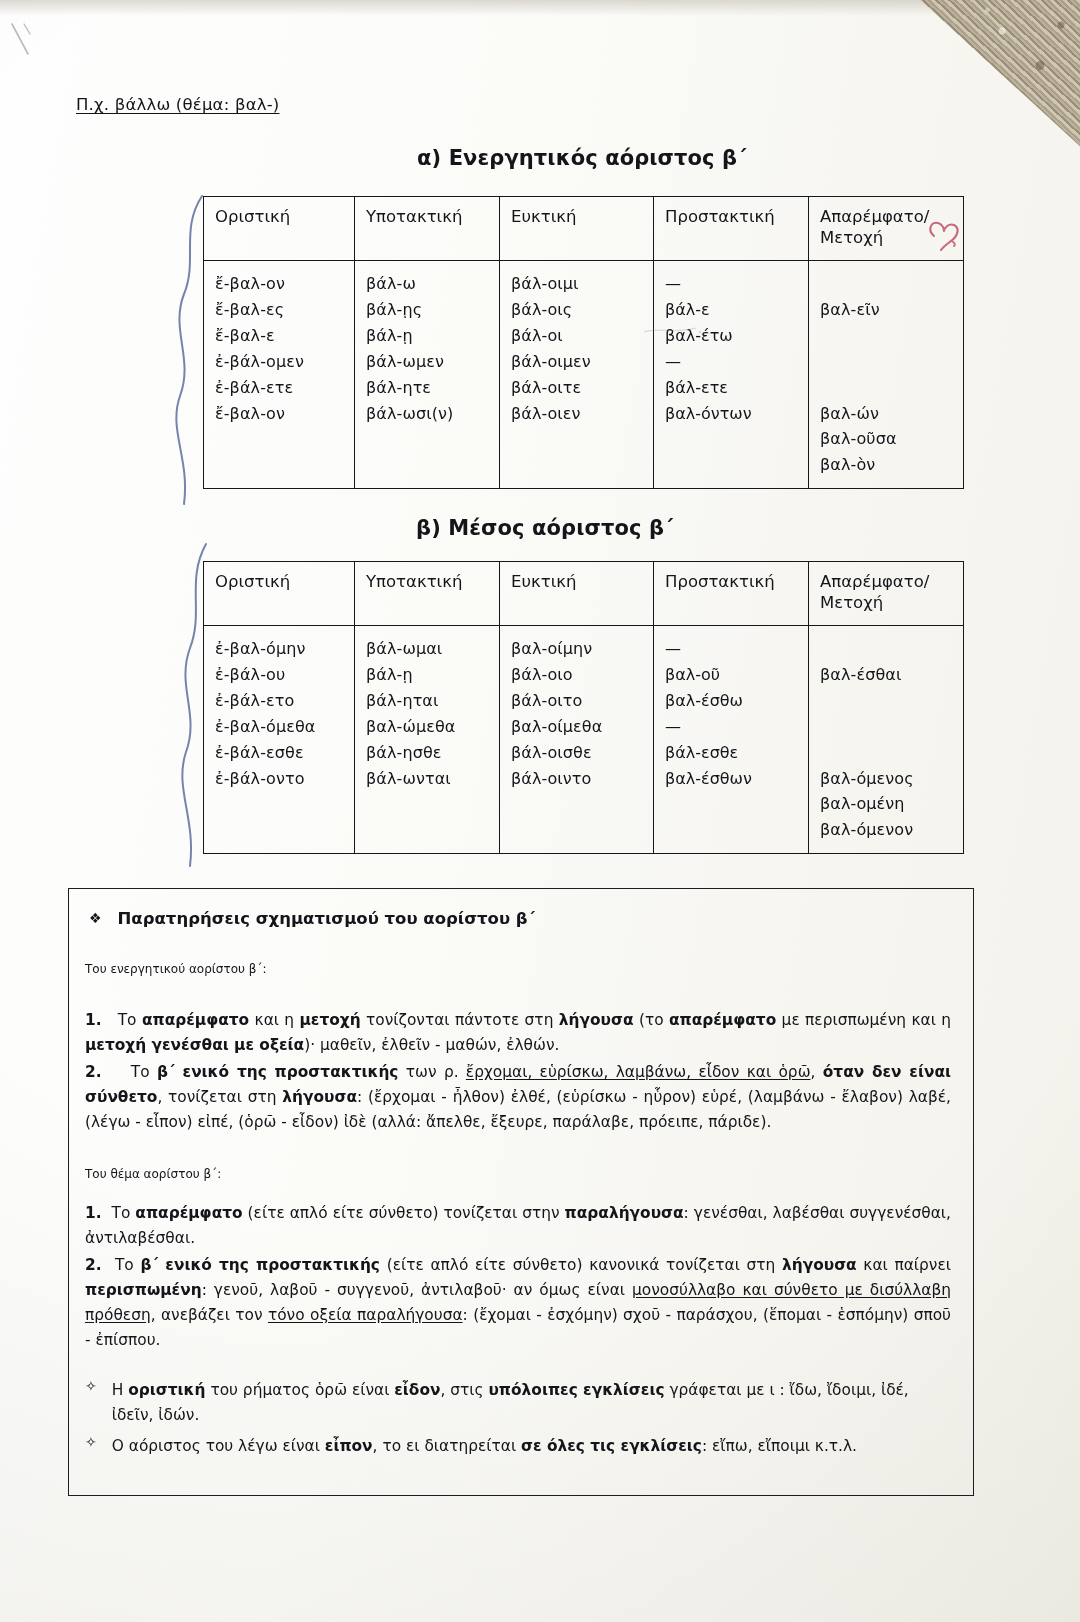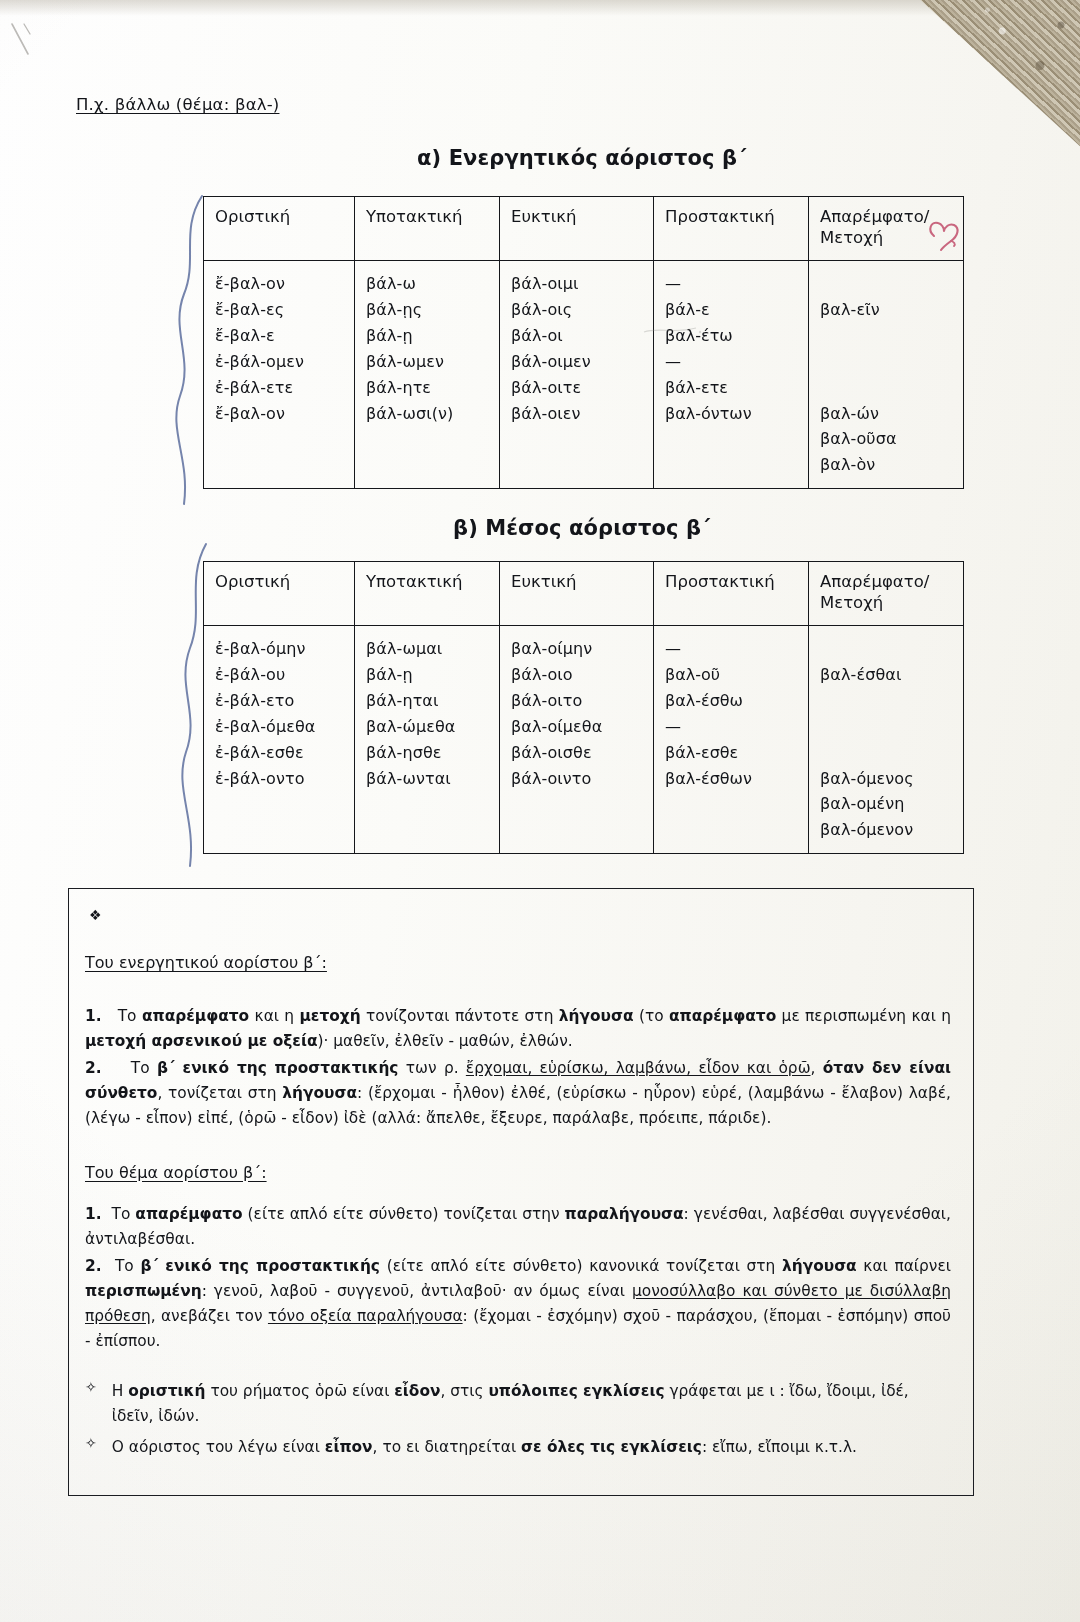--- a/index.html
+++ b/index.html
@@ -102,21 +102,21 @@
 
   
   .table-caption {
     position: absolute;
     font-size: 21px;
     font-weight: 700;
     letter-spacing: .1px;
     white-space: nowrap;
   }
   #caption-active { left: 417px; top: 146px; }
-  #caption-middle { left: 453px; top: 516px; }
+  #caption-middle { left: 416px; top: 516px; }
 
   
   .conj-table {
     position: absolute;
     border-collapse: collapse;
     table-layout: fixed;
     background: transparent;
     font-size: 16px;
   }
   #table-active { left: 203px; top: 196px; width: 655px; }
@@ -176,22 +176,21 @@
     font-size: 16.5px;
     font-weight: 700;
     margin: 2px 0 30px 4px;
   }
   .bullet-diamond {
     font-size: 14px;
     line-height: 1;
     transform: translateY(-1px);
   }
   .subhead {
-    font-size: 16px;
-    text-decoration: underline;
+    font-size: 12px;
     text-underline-offset: 3px;
     margin: 0 0 20px 0;
     display: inline-block;
   }
   .subhead-2 { margin-top: 4px; }
   .note-p {
     font-size: 15.4px;
     line-height: 1.62;
     margin: 0 0 2px 0;
     text-align: justify;
@@ -383,28 +382,29 @@
 βαλ-όμενον</span>
             </td>
         </tr>
       </tbody>
     </table>
 
     <div class="notes-box">
 
       <div class="notes-title">
         <span class="bullet-diamond">❖</span>
+        <span>Παρατηρήσεις σχηματισμού του αορίστου β΄</span>
       </div>
 
       <div>
         <div class="subhead">Του ενεργητικού αορίστου β΄:</div>
         <div class="gap-sm"></div>
         <p class="note-p num">
           <span class="note-num">1.</span>&nbsp;&nbsp;
-          <span>Το <b>απαρέμφατο</b> και η <b>μετοχή</b> τονίζονται πάντοτε στη <b>λήγουσα</b> (το <b>απαρέμφατο</b> με περισπωμένη και η <b>μετοχή αρσενικού με οξεία</b>)· μαθεῖν, ἐλθεῖν - μαθών, ἐλθών.</span>
+          <span>Το <b>απαρέμφατο</b> και η <b>μετοχή</b> τονίζονται πάντοτε στη <b>λήγουσα</b> (το <b>απαρέμφατο</b> με περισπωμένη και η <b>μετοχή γενέσθαι με οξεία</b>)· μαθεῖν, ἐλθεῖν - μαθών, ἐλθών.</span>
         </p>
         <p class="note-p num">
           <span class="note-num">2.</span>&nbsp;&nbsp;&nbsp;
           <span>Το <b>β΄ ενικό της προστακτικής</b> των ρ. <u>ἔρχομαι, εὑρίσκω, λαμβάνω, εἶδον και ὁρῶ</u>, <b>όταν δεν είναι σύνθετο</b>, τονίζεται στη <b>λήγουσα</b>: (ἔρχομαι - ἦλθον) ἐλθέ, (εὑρίσκω - ηὗρον) εὑρέ, (λαμβάνω - ἔλαβον) λαβέ, (λέγω - εἶπον) εἰπέ, (ὁρῶ - εἶδον) ἰδὲ (αλλά: ἄπελθε, ἔξευρε, παράλαβε, πρόειπε, πάριδε).</span>
         </p>
       </div>
 
       <div class="gap-md"></div>
 
       <div>

